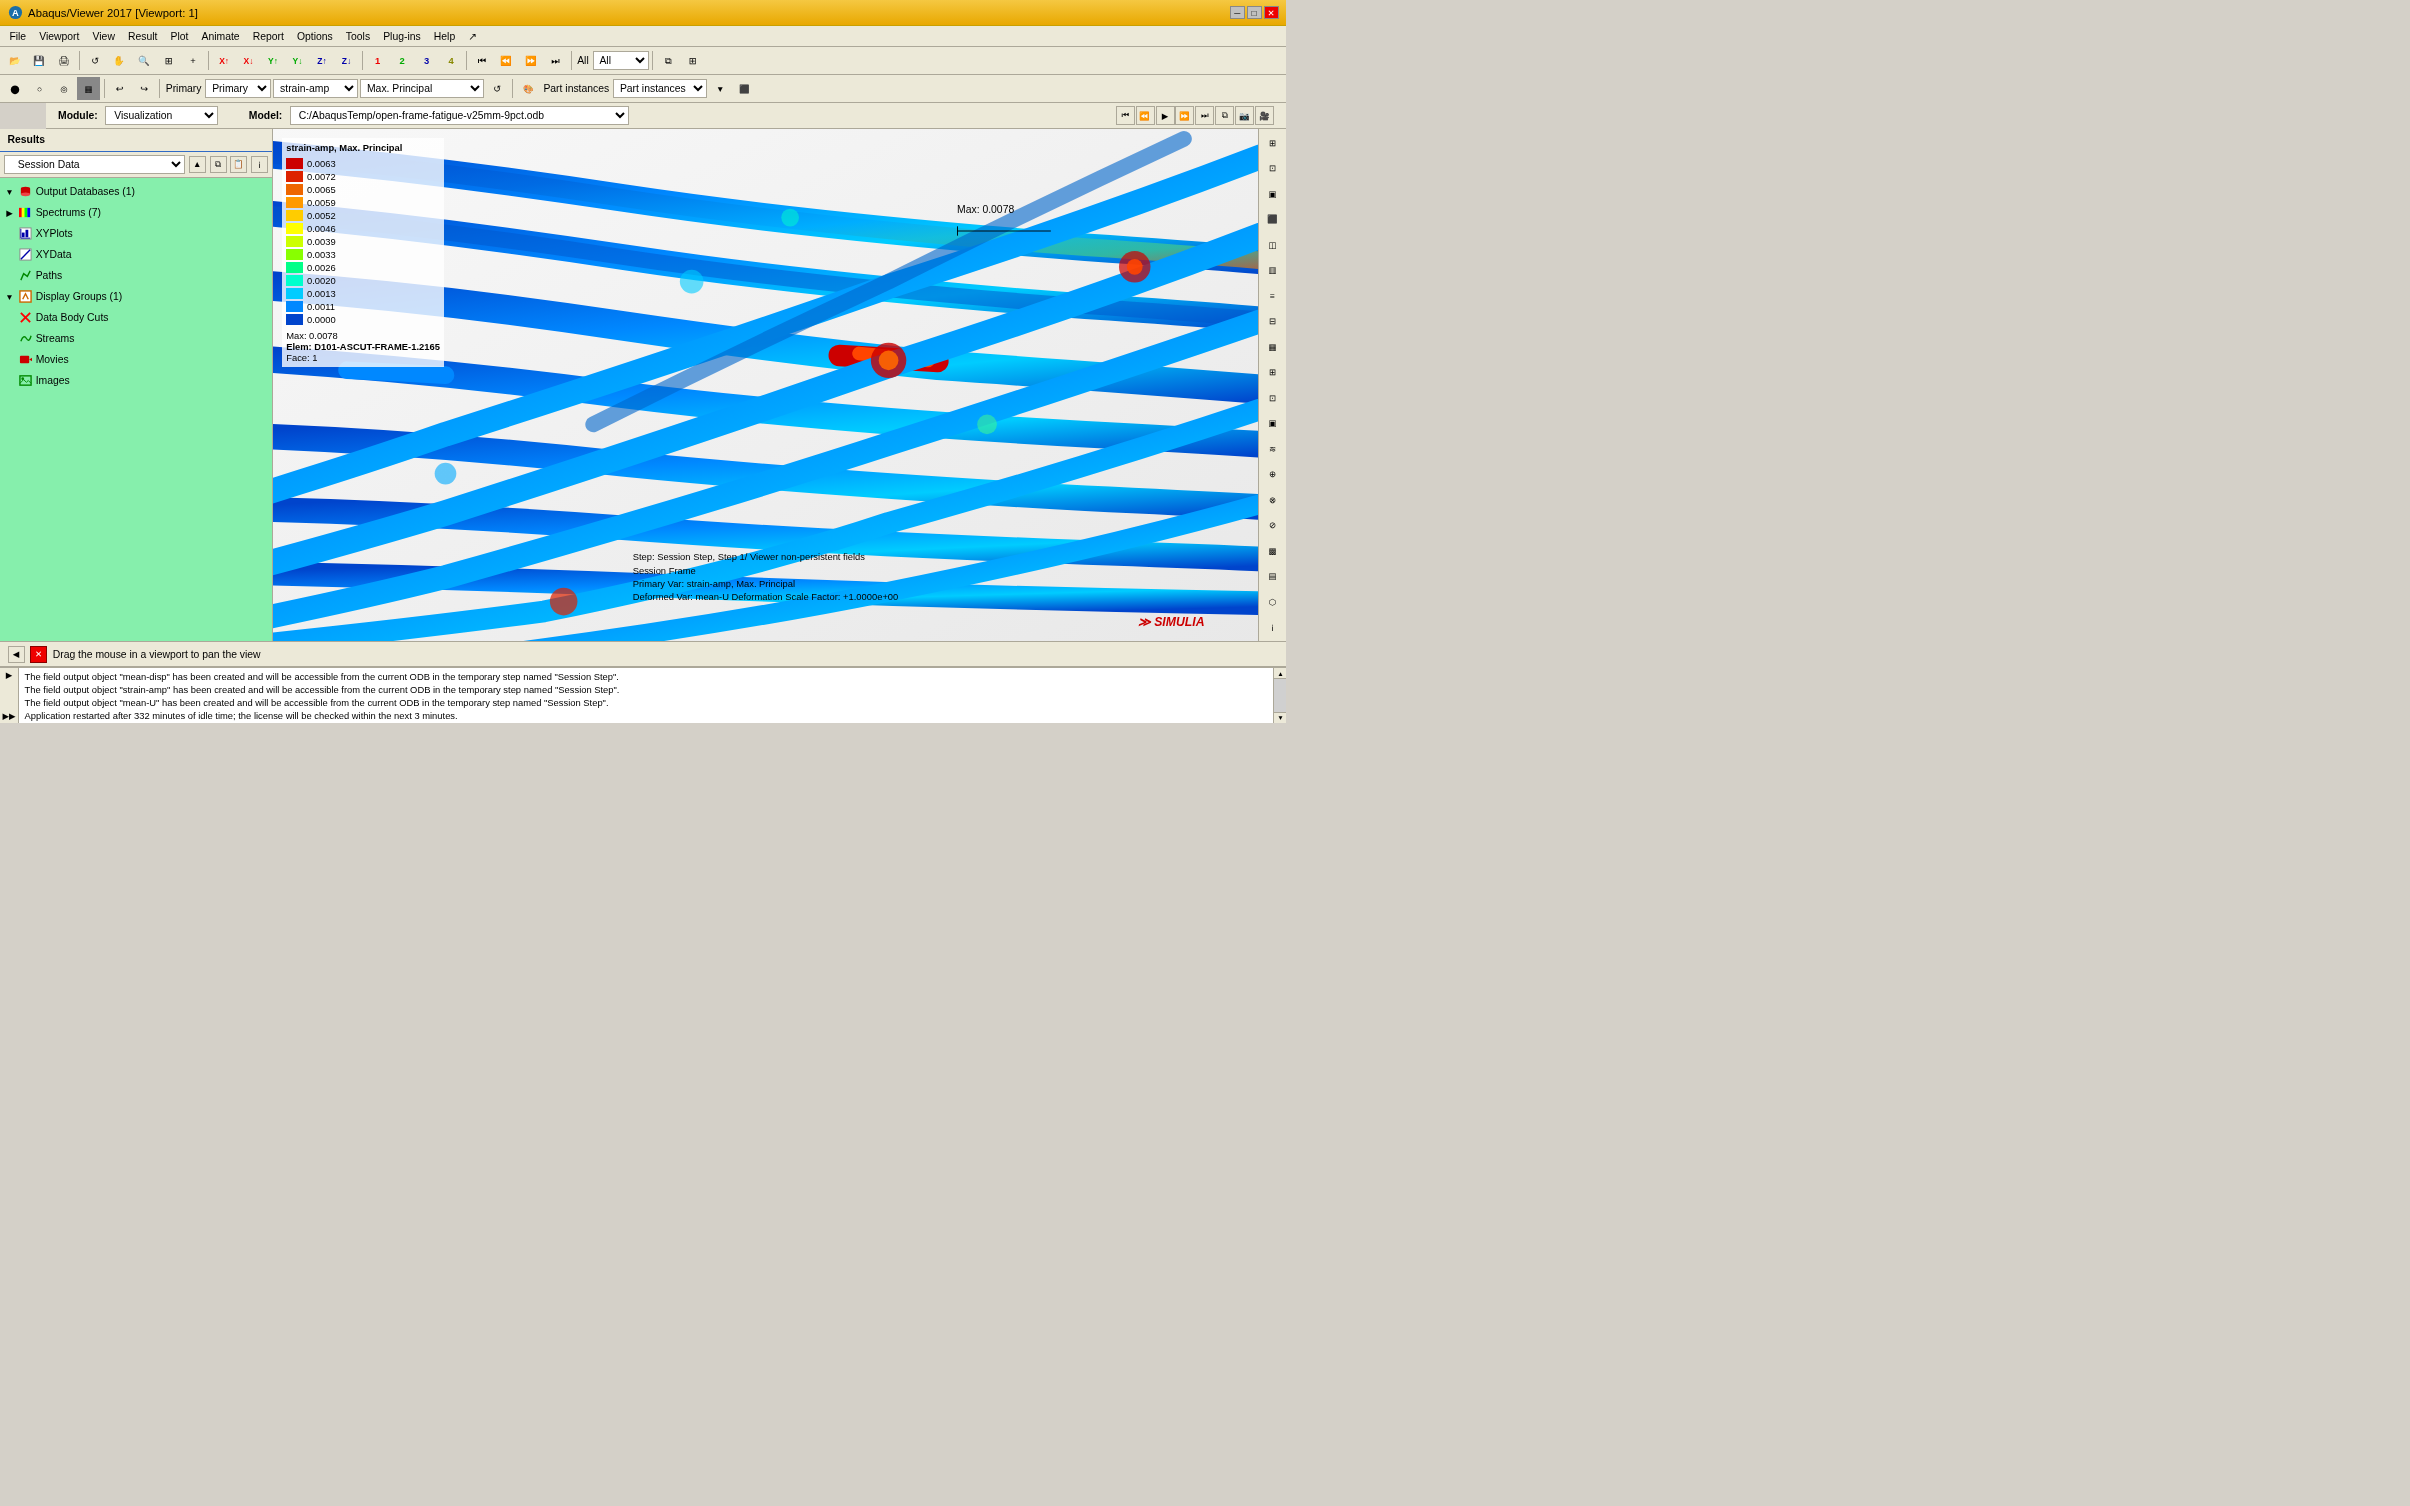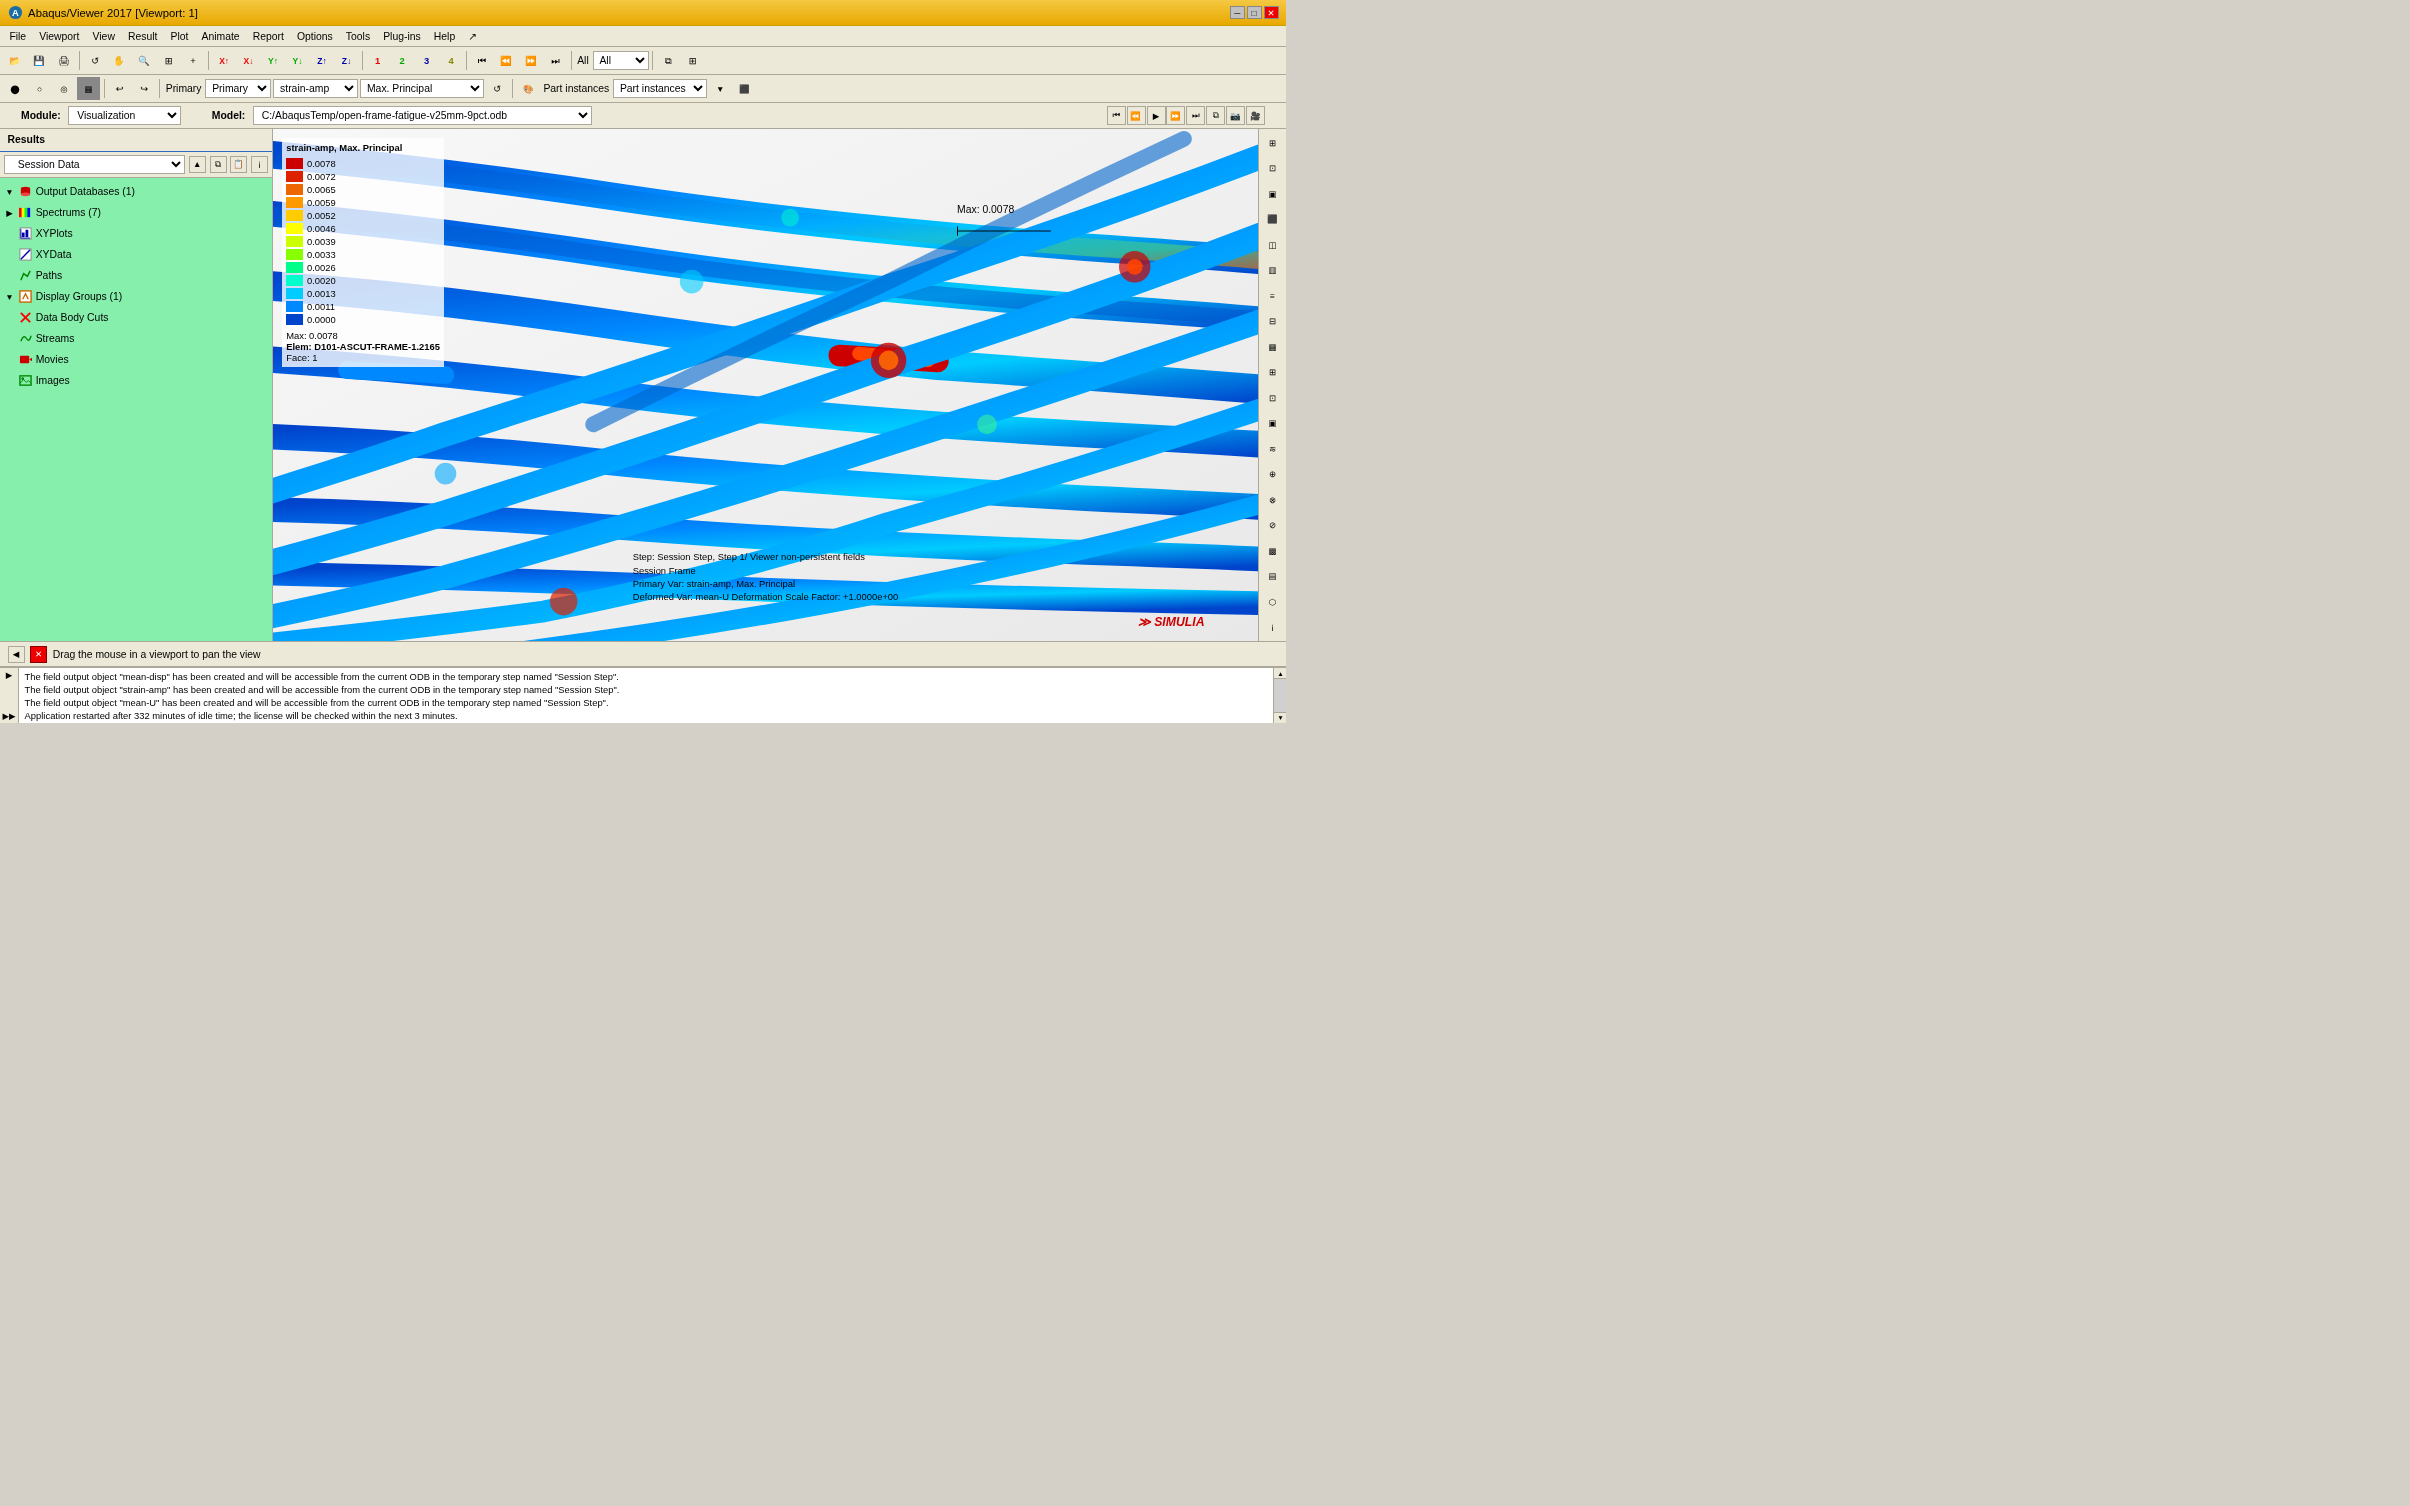--- a/index.html
+++ b/index.html
@@ -72,23 +72,24 @@
 
     
     #toolbar2 { height: 28px; }
 
     
     #module-bar {
       height: 26px;
       background: #ece9d8;
       display: flex;
       align-items: center;
-      padding: 0 21px;
+      padding: 0 12px;
       border-bottom: 0.9px solid #aca899;
       gap: 3.8px;
+      margin-left: 46px;
     }
     .module-label { font-size: 10.4px; font-weight: bold; margin-right: 3.8px; }
     .module-select { height: 19px; font-size: 10.4px; border: 0.9px solid #aca899; background: white; padding: 0 3.8px; min-width: 113px; }
     .model-label { font-size: 10.4px; font-weight: bold; margin: 0 3.8px; }
     .nav-btns { display: flex; gap: 0.9px; margin-left: auto; }
     .nav-btn { width: 19px; height: 19px; background: #ece9d8; border: 0.9px solid #aca899; display: flex; align-items: center; justify-content: center; font-size: 8.5px; cursor: pointer; }
 
     
     #main-area {
       display: flex;
@@ -588,21 +589,21 @@
       <circle cx="750" cy="300" r="10" fill="#44ff88" opacity="0.5"></circle>
       <circle cx="200" cy="350" r="11" fill="#00aaff" opacity="0.6"></circle>
       <circle cx="550" cy="90" r="9" fill="#00ffcc" opacity="0.5"></circle>
     </svg>
 
     <div id="color-legend">
       <div class="legend-title">strain-amp, Max. Principal</div>
       <div id="legend-items">
           <div class="legend-item">
             <div class="legend-color" style="background: rgb(204, 0, 0);"></div>
-            <span class="legend-value">0.0078</span>
+            <span class="legend-value">0.0063</span>
           </div>
           <div class="legend-item">
             <div class="legend-color" style="background: rgb(221, 34, 0);"></div>
             <span class="legend-value">0.0072</span>
           </div>
           <div class="legend-item">
             <div class="legend-color" style="background: rgb(238, 102, 0);"></div>
             <span class="legend-value">0.0065</span>
           </div>
           <div class="legend-item">

